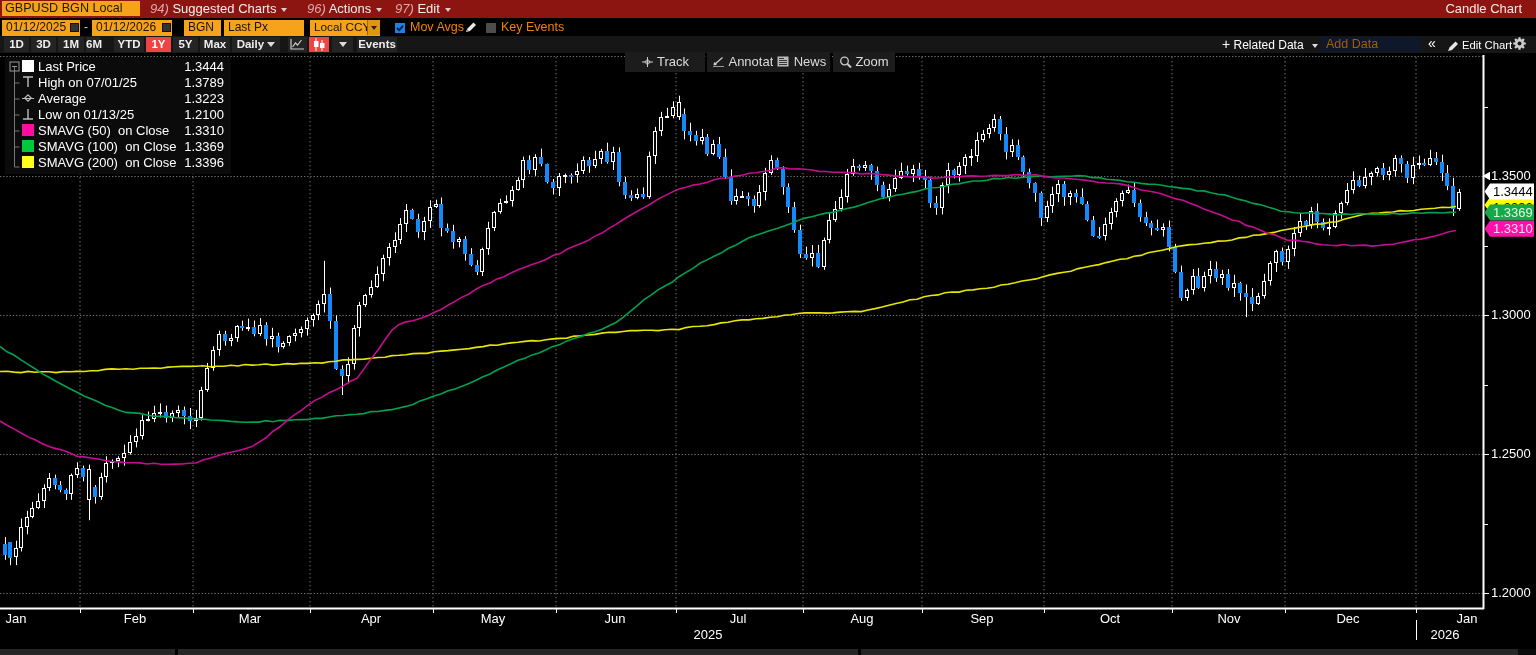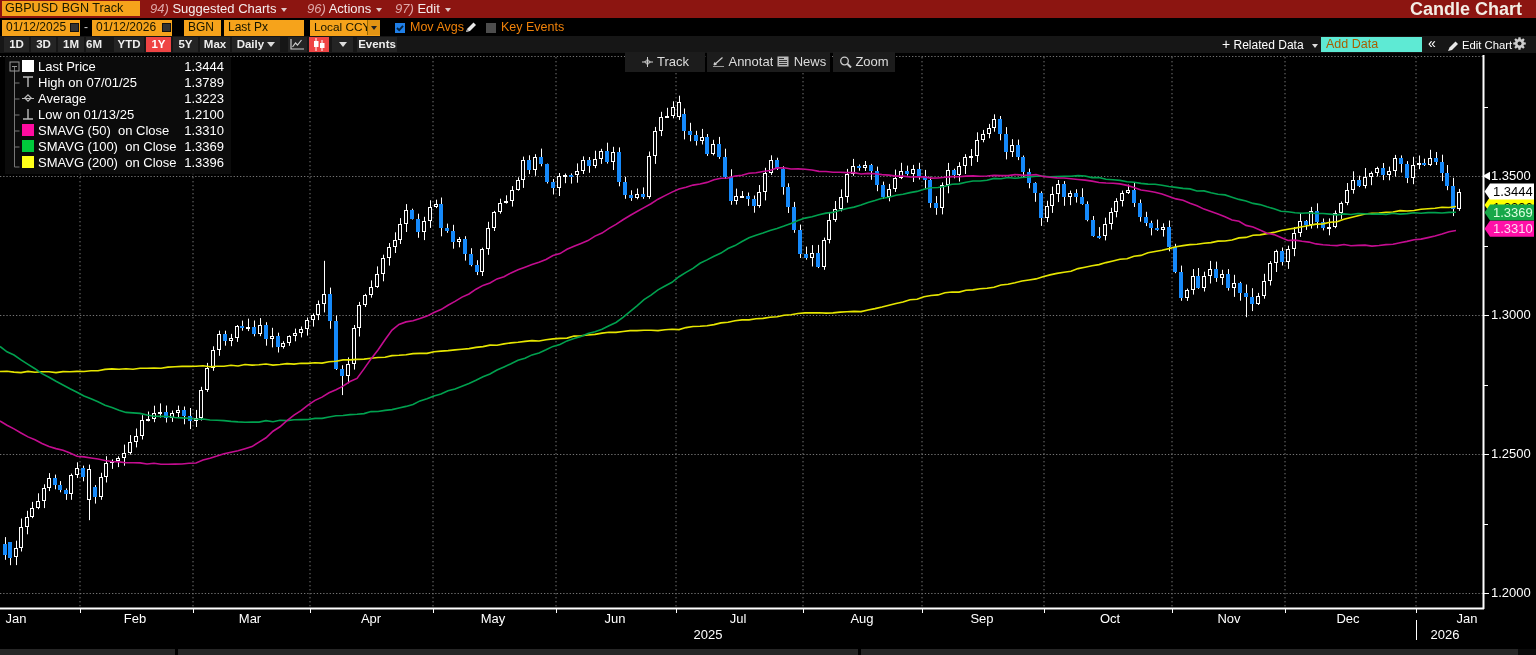--- a/index.html
+++ b/index.html
@@ -1,34 +1,34 @@
 <!DOCTYPE html>
 <html><head><meta charset="utf-8"><style>
 *{margin:0;padding:0;box-sizing:border-box}
 body{width:1536px;height:655px;background:#000;font-family:"Liberation Sans",sans-serif;position:relative;overflow:hidden}
 .bar1{position:absolute;left:0;top:0;width:1536px;height:18px;background:#8c1511}
 .secbox{position:absolute;left:2px;top:1px;width:138px;height:15px;background:#f6a31b;color:#1a1a00;font-size:12.6px;line-height:15px;padding-left:3px;white-space:nowrap;overflow:hidden}
 .m1{position:absolute;top:1px;height:16px;color:#f5eeee;font-size:13px;line-height:16px;white-space:nowrap}
 .m1 .n{color:#dfa9a9;font-style:italic}
 .car{display:inline-block;width:0;height:0;border-left:3.5px solid transparent;border-right:3.5px solid transparent;border-top:4px solid #e0c8c8;vertical-align:middle;margin-left:5px}
-.cc{position:absolute;right:14px;top:1px;color:#f3ece4;font-size:18px;line-height:16px;font-weight:bold}
+.cc{position:absolute;right:14px;top:1px;color:#f3ece4;font-size:13px;line-height:16px;font-weight:normal}
 .bar2{position:absolute;left:0;top:18px;width:1536px;height:18px;background:#000}
 .fld{position:absolute;top:20px;height:22px;background:#f6a31b;color:#151500;font-size:12px;line-height:15px;padding-left:4px;white-space:nowrap}
 .cal{position:absolute;top:2.5px;width:9px;height:9px;background:#333;border:1px solid #111}
 .lbl2{position:absolute;top:20px;height:15px;color:#f0820a;font-size:12.5px;line-height:15px}
 .cb{position:absolute;top:23px;width:10px;height:10px}
 .bar3{position:absolute;left:0;top:36px;width:1536px;height:17px;background:#161616}
 .b3{position:absolute;top:37px;height:15px;background:#242424;color:#eee;font-size:11.5px;font-weight:bold;line-height:15px;text-align:center}
 .b3.sel{background:#ef4444;color:#fff}
 .b3t{position:absolute;top:37px;height:21px;color:#ffffff;font-size:12px;line-height:15px}
 .tbtn{position:absolute;top:52px;height:20px;background:#1c1c1c;color:#dcdcdc;font-size:13px;line-height:20px;text-align:center}
 </style></head><body>
 
 <div class="bar1"></div>
-<div class="secbox">GBPUSD BGN Track</div>
+<div class="secbox">GBPUSD BGN Local</div>
 <div class="m1" style="left:150px"><span class="n">94)</span> Suggested Charts<span class="car"></span></div>
 <div class="m1" style="left:307px"><span class="n">96)</span> Actions<span class="car"></span></div>
 <div class="m1" style="left:395px"><span class="n">97)</span> Edit<span class="car"></span></div>
 <div class="cc">Candle Chart</div>
 
 <div class="bar2"></div>
 <div class="fld" style="left:2px;width:78px">01/12/2025<span class="cal" style="right:1px"></span></div>
 <div style="position:absolute;left:84px;top:20px;color:#ccc;font-size:12px">-</div>
 <div class="fld" style="left:92px;width:80px">01/12/2026<span class="cal" style="right:1px"></span></div>
 <div class="fld" style="left:184px;width:37px">BGN</div>
@@ -63,21 +63,21 @@
       <path d="M2 1 V11 H15 M3.5 9 l3-4 2 2 4-5" stroke="#ccc" fill="none" stroke-width="1.2"></path>
     </svg></div>
 <div class="b3 sel" style="left:309px;width:20px"><svg width="14" height="13" style="margin-top:1px">
       <path d="M4 0 V13 M10 2 V13" stroke="#fff"></path>
       <rect x="2" y="3" width="4.5" height="6" fill="#fff"></rect>
       <rect x="8" y="5" width="4.5" height="5" fill="#fff"></rect>
     </svg></div>
 <div class="b3" style="left:332px;width:21px"><span style="display:inline-block;width:0;height:0;border-left:4px solid transparent;border-right:4px solid transparent;border-top:5px solid #ddd;vertical-align:1px"></span></div>
 <div class="b3" style="left:357px;width:40px">Events</div>
 <div class="b3t" style="left:1222px"><span style="font-size:14px">+</span> Related Data <span class="car" style="border-top-color:#ddd"></span></div>
-<div style="position:absolute;left:1321px;top:37px;width:101px;height:15px;background:#5eead4;color:#a85e00;font-size:12.5px;line-height:15px;padding-left:5px">Add Data</div>
+<div style="position:absolute;left:1321px;top:37px;width:101px;height:15px;background:#0f172a;color:#a85e00;font-size:12.5px;line-height:15px;padding-left:5px">Add Data</div>
 <div class="b3t" style="left:1428px;font-size:14px;top:36px">«</div>
 <svg style="position:absolute;left:1446px;top:39px" width="15" height="14">
     <path d="M2 12 L3.5 8.5 L9.5 2.5 L12 5 L6 11 Z" fill="#e8e8e8"></path>
   </svg>
 <div class="b3t" style="left:1462px;font-size:11.3px;line-height:16px">Edit Chart</div>
 <svg style="position:absolute;left:1513px;top:37px" width="13" height="13">
     <path d="M5.22,2.08 L5.40,0.20 L7.60,0.20 L7.78,2.08 L8.72,2.47 L10.18,1.26 L11.74,2.82 L10.53,4.28 L10.92,5.22 L12.80,5.40 L12.80,7.60 L10.92,7.78 L10.53,8.72 L11.74,10.18 L10.18,11.74 L8.72,10.53 L7.78,10.92 L7.60,12.80 L5.40,12.80 L5.22,10.92 L4.28,10.53 L2.82,11.74 L1.26,10.18 L2.47,8.72 L2.08,7.78 L0.20,7.60 L0.20,5.40 L2.08,5.22 L2.47,4.28 L1.26,2.82 L2.82,1.26 L4.28,2.47 Z" fill="#ccc" fill-rule="evenodd"></path>
     <circle cx="6.5" cy="6.5" r="2" fill="#161616"></circle>
   </svg>
 

